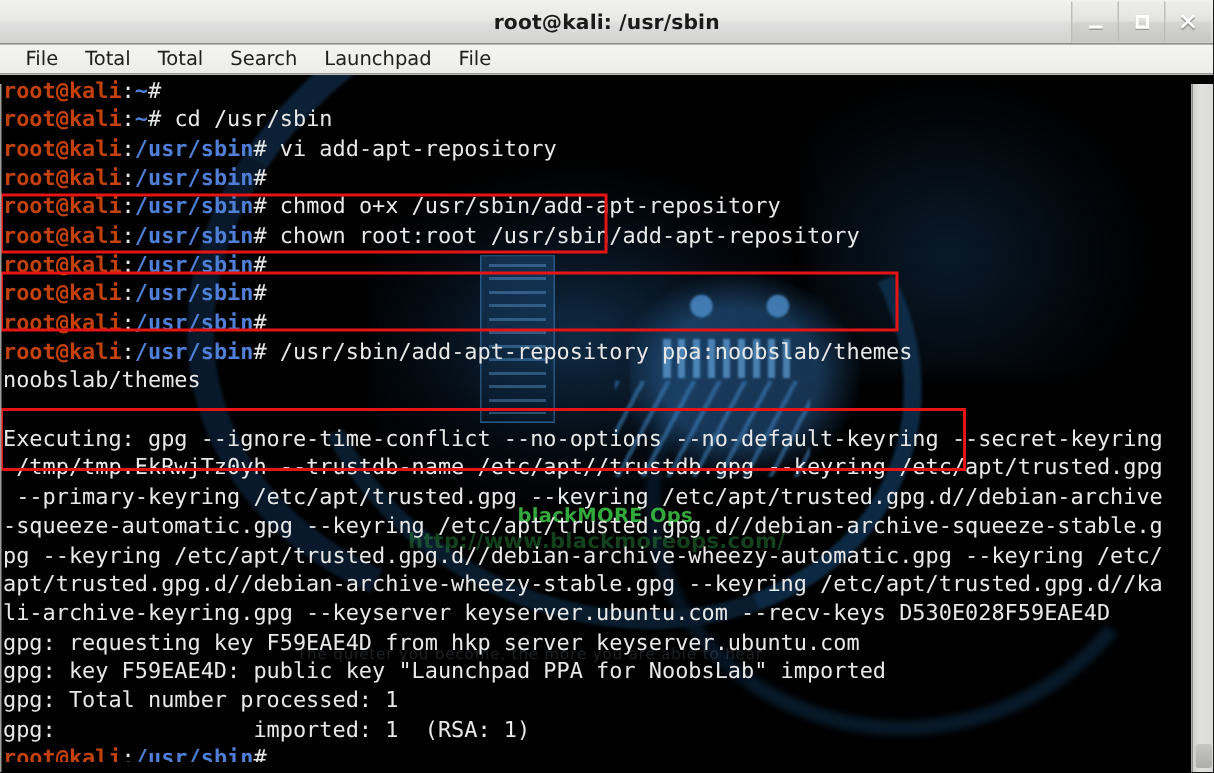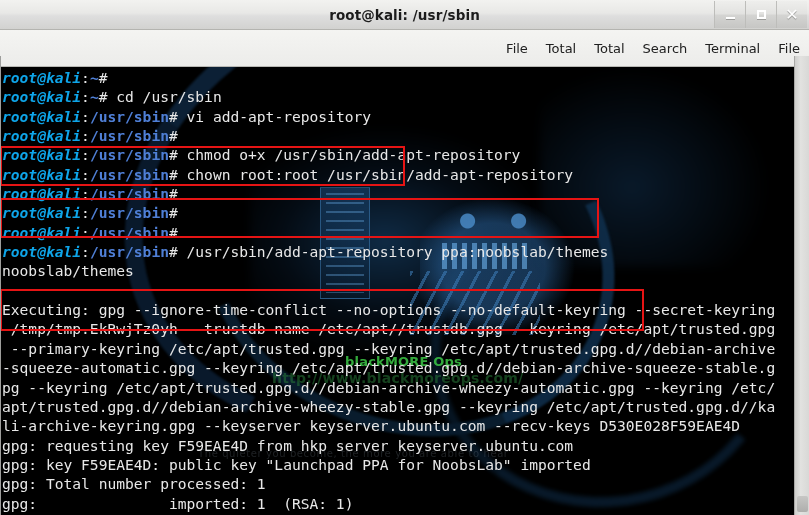--- a/index.html
+++ b/index.html
@@ -83,28 +83,27 @@
   }
   .winbtn .glyph-close {
     font-size: 16px;
     line-height: 16px;
     color: #ffffff;
     text-shadow: 0 1px 1px #8e8e8c;
   }
 
   
   #menubar {
-    height: 37px;
+    height: 20px;
     background: linear-gradient(to bottom, #f4f4f2 0%, #ececea 100%);
     border-bottom: 1px solid #b8b8b4;
     display: flex;
     align-items: center;
     padding-left: 8px;
     box-sizing: border-box;
-    justify-content: flex-end;
   }
   .menu-item {
     font-family: "DejaVu Sans", "Liberation Sans", sans-serif;
     font-size: 13px;
     color: #202020;
     padding: 2px 9px;
     cursor: default;
     user-select: none;
   }
 
@@ -254,21 +253,21 @@
     padding: 1px 0 0 2px;
     box-sizing: border-box;
     font-family: "DejaVu Sans Mono", monospace;
     font-size: 14.6px;
     line-height: 19.35px;
     color: #e6e6e6;
     white-space: pre;
     letter-spacing: 0px;
   }
   .line { height: 19.35px; }
-  .c-red  { color: #0ea5e9; font-weight: bold; font-style: italic; }
+  .c-red  { color: #c2410c; font-weight: bold; }
   .c-blue { color: #4f7fd6; font-weight: bold; }
   .c-wht  { color: #e8e8e8; }
 
   
   .redbox {
     position: absolute;
     border: 2px solid #e61414;
     box-sizing: border-box;
     pointer-events: none;
   }
@@ -315,21 +314,21 @@
           <span class="glyph-close">✕</span>
         </div>
     </div>
   </div>
 
   <div id="menubar">
     <div class="menu-item">File</div>
     <div class="menu-item">Total</div>
     <div class="menu-item">Total</div>
     <div class="menu-item">Search</div>
-    <div class="menu-item">Terminal</div>
+    <div class="menu-item">Launchpad</div>
     <div class="menu-item">File</div>
   </div>
 
   <div id="term-wrap">
 
     <div id="wallpaper">
       <div id="glow1"></div>
       <div id="glow2"></div>
       <div class="swoosh" id="sw1"></div>
       <div class="swoosh" id="sw2"></div>

